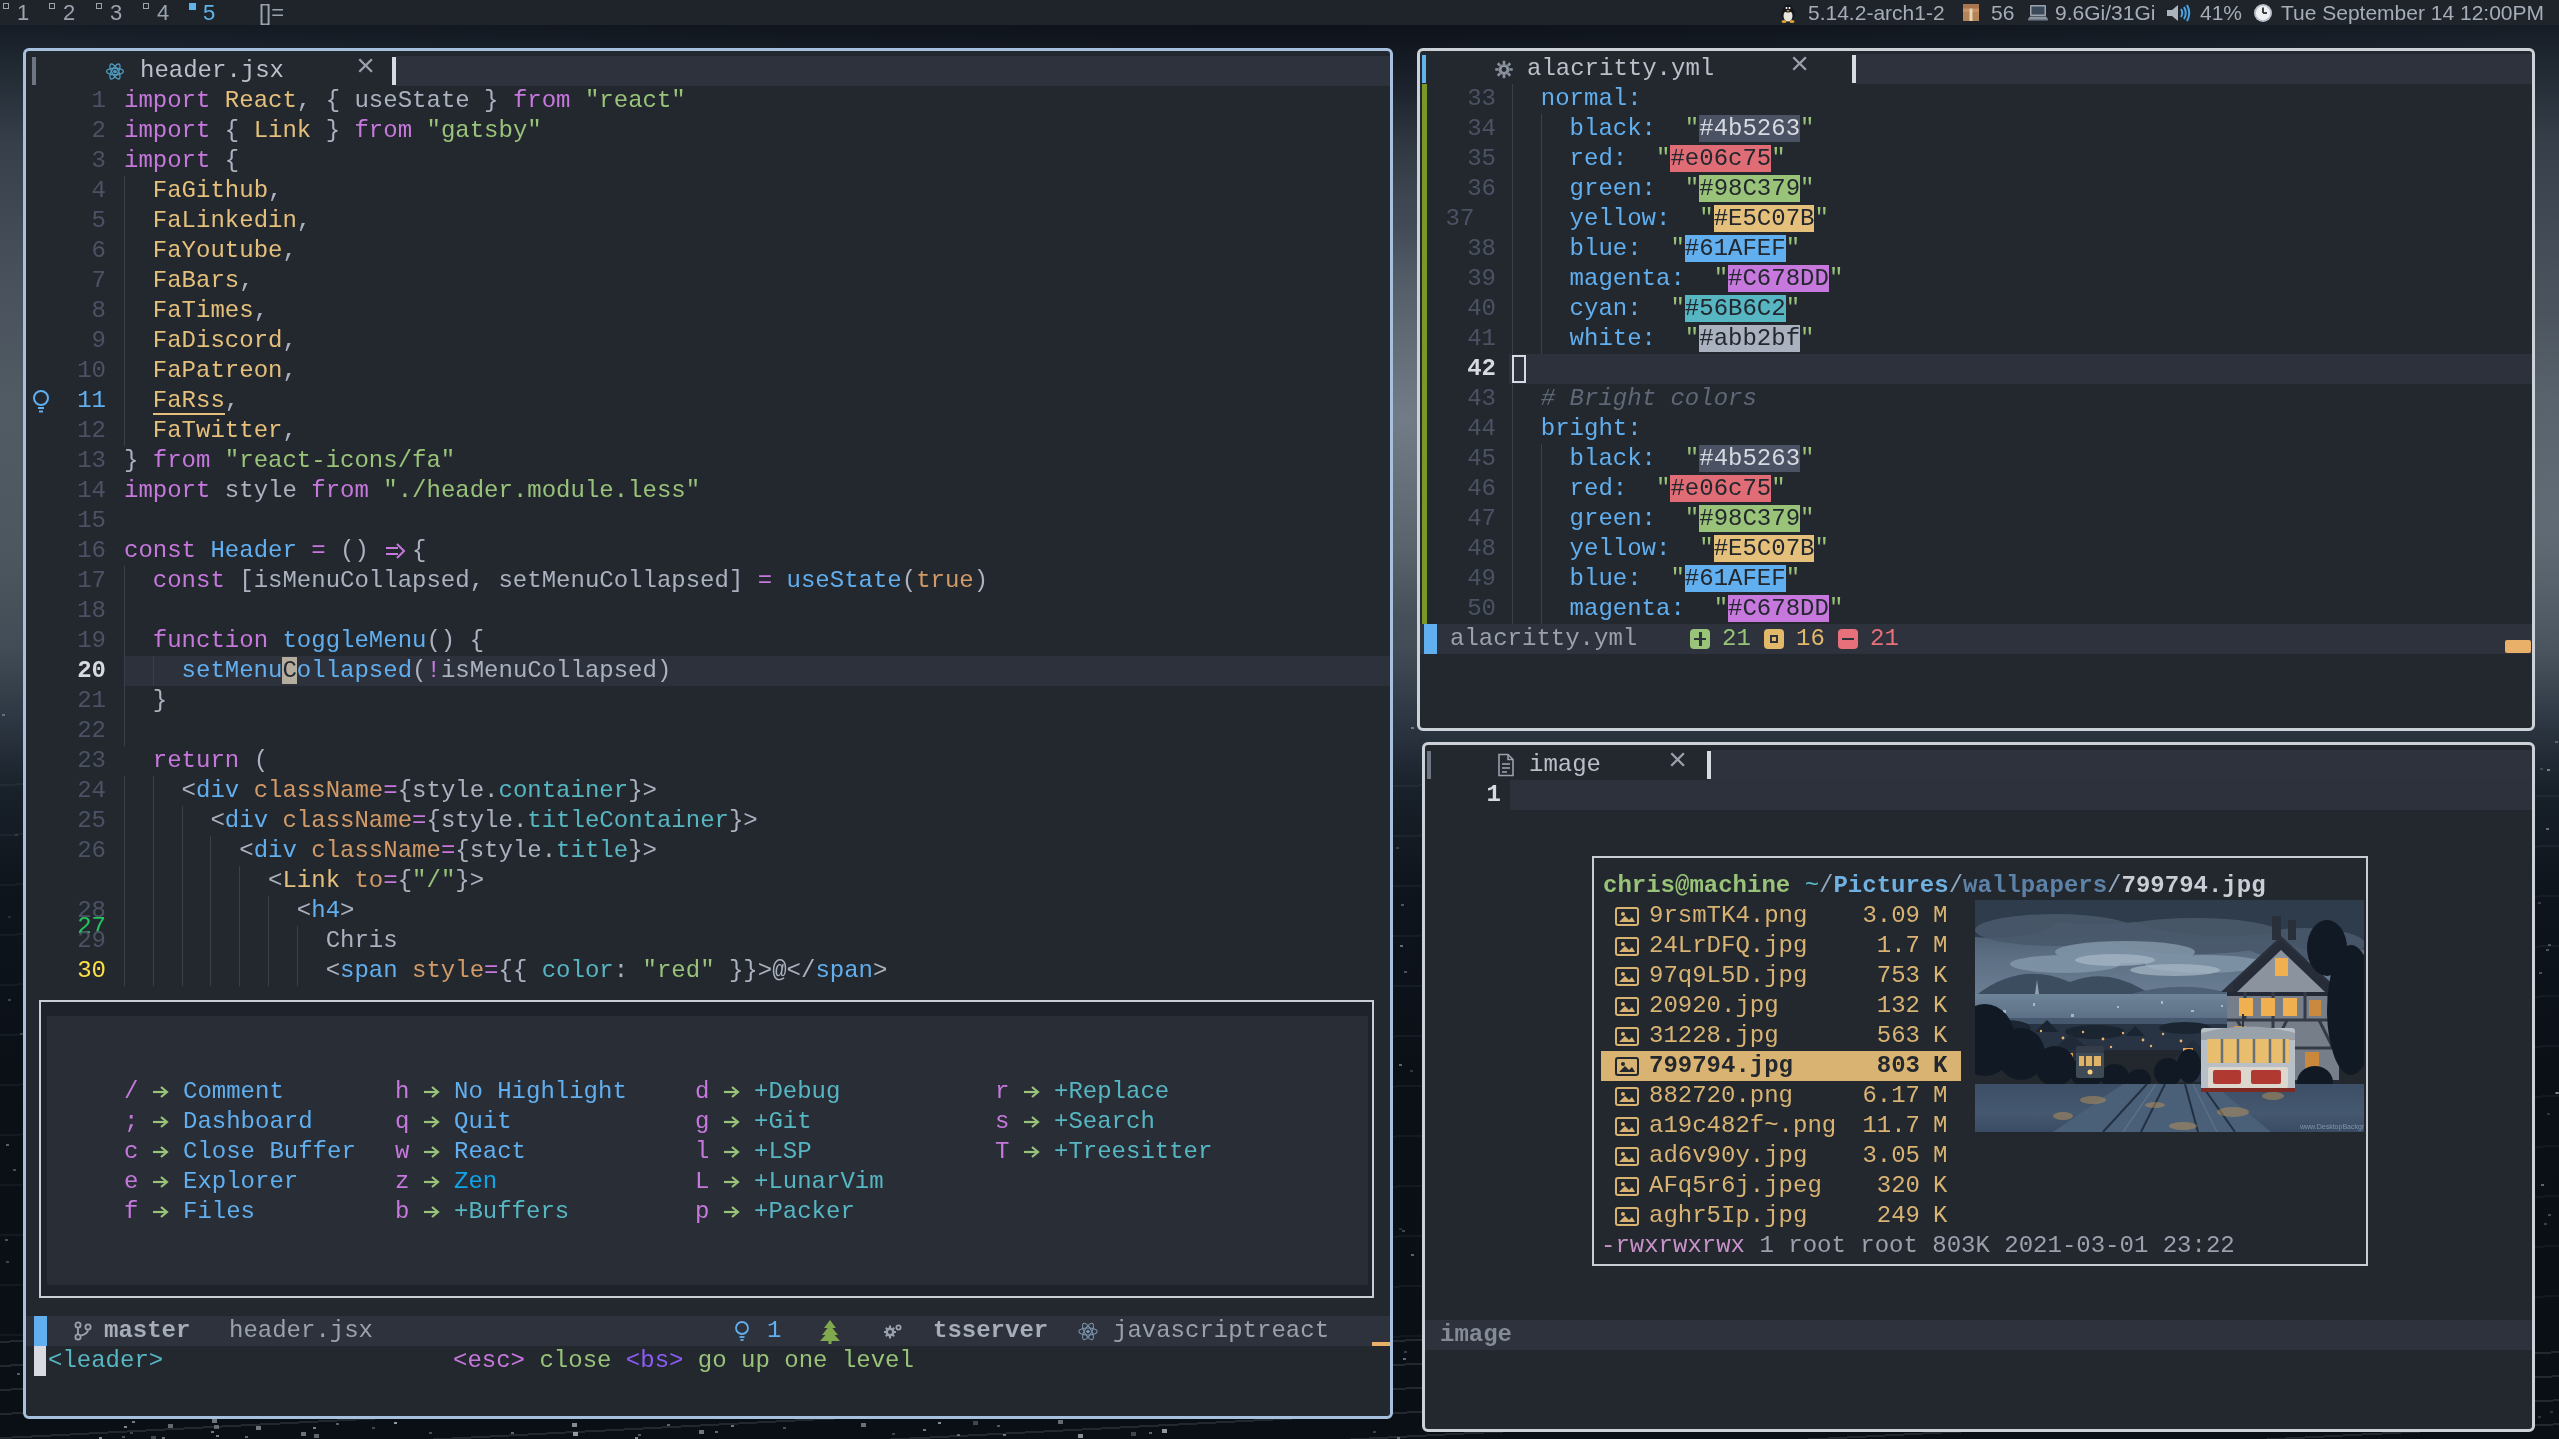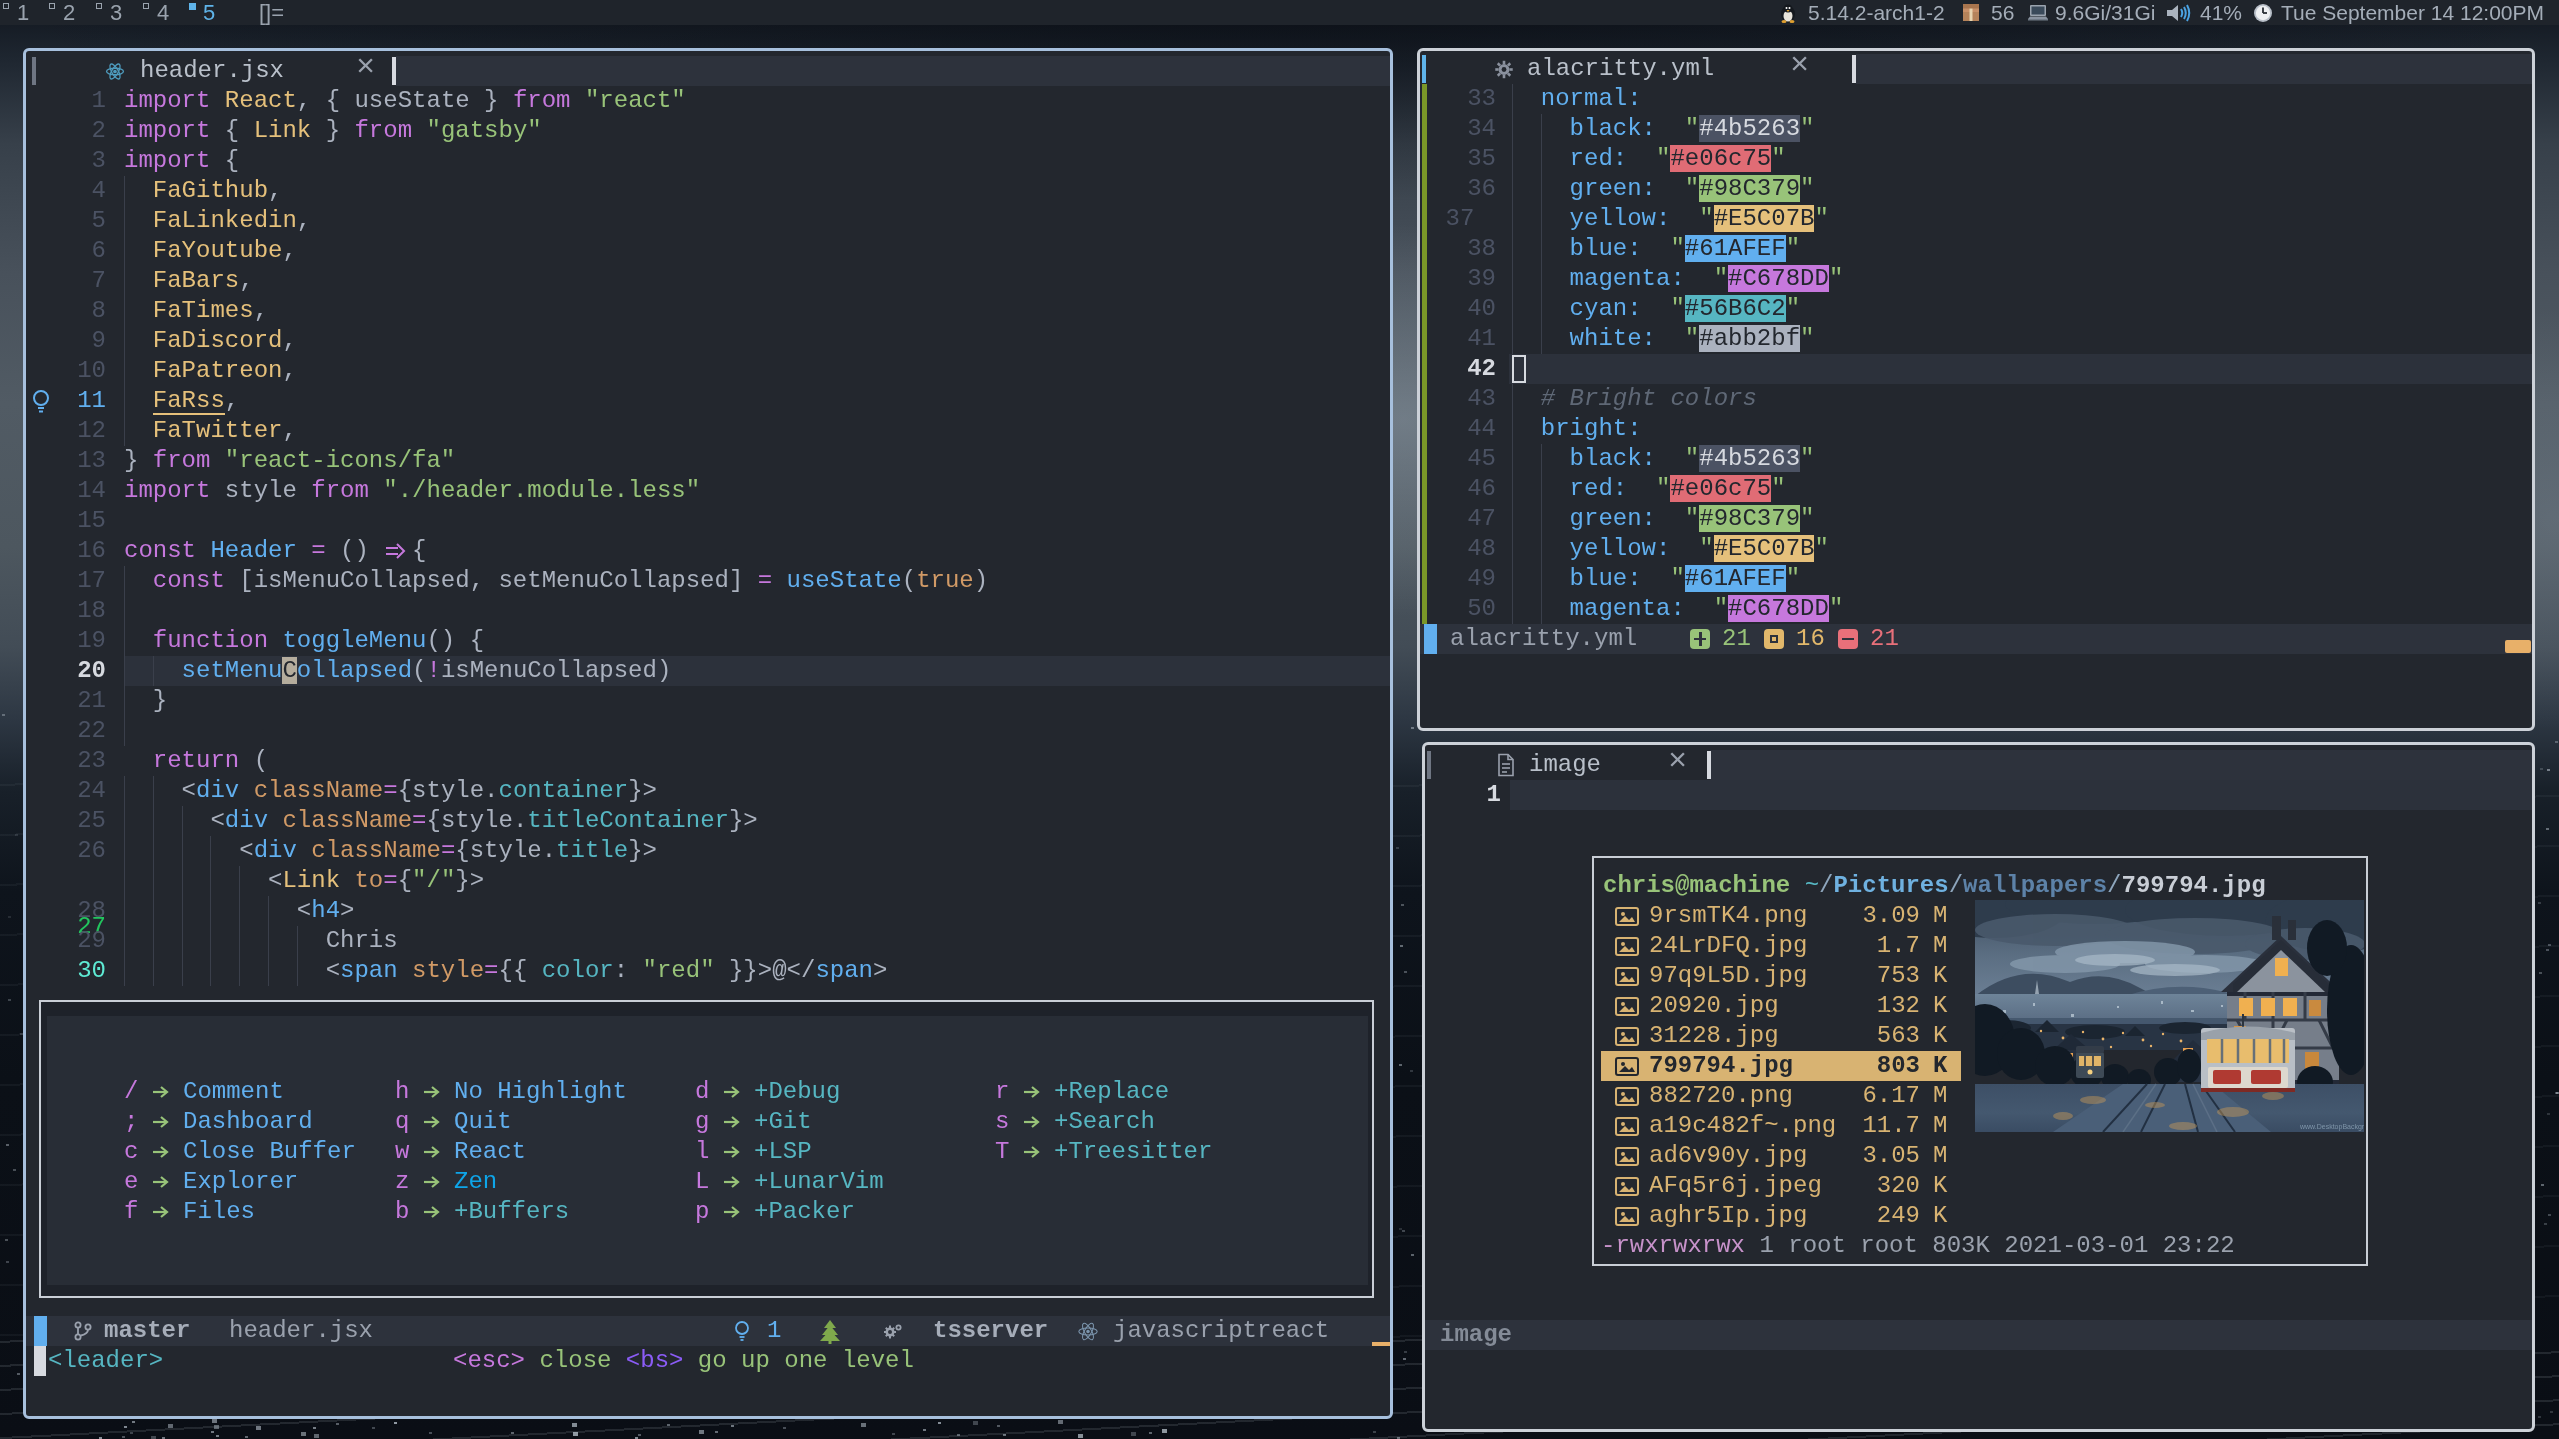--- a/index.html
+++ b/index.html
@@ -183,21 +183,21 @@
 <pre class="mono" style="left:34px;top:806px;width:72px;text-align:right;color:#4b5263">25</pre>
 <pre class="mono" style="left:124px;top:806px"><span style="color:#abb2bf">      &lt;</span><span style="color:#61afef">div</span><span style="color:#abb2bf"> </span><span style="color:#d19a66">className</span><span style="color:#c678dd">=</span><span style="color:#abb2bf">{</span><span style="color:#abb2bf">style</span><span style="color:#abb2bf">.</span><span style="color:#56b6c2">titleContainer</span><span style="color:#abb2bf">}&gt;</span></pre>
 <pre class="mono" style="left:34px;top:836px;width:72px;text-align:right;color:#4b5263">26</pre>
 <pre class="mono" style="left:124px;top:836px"><span style="color:#abb2bf">        &lt;</span><span style="color:#61afef">div</span><span style="color:#abb2bf"> </span><span style="color:#d19a66">className</span><span style="color:#c678dd">=</span><span style="color:#abb2bf">{</span><span style="color:#abb2bf">style</span><span style="color:#abb2bf">.</span><span style="color:#56b6c2">title</span><span style="color:#abb2bf">}&gt;</span></pre>
 <pre class="mono" style="left:34px;top:912px;width:72px;text-align:right;color:#22c55e">27</pre>
 <pre class="mono" style="left:124px;top:866px"><span style="color:#abb2bf">          &lt;</span><span style="color:#e5c07b">Link</span><span style="color:#abb2bf"> </span><span style="color:#d19a66">to</span><span style="color:#c678dd">=</span><span style="color:#abb2bf">{</span><span style="color:#98c379">"/"</span><span style="color:#abb2bf">}&gt;</span></pre>
 <pre class="mono" style="left:34px;top:896px;width:72px;text-align:right;color:#4b5263">28</pre>
 <pre class="mono" style="left:124px;top:896px"><span style="color:#abb2bf">            &lt;</span><span style="color:#61afef">h4</span><span style="color:#abb2bf">&gt;</span></pre>
 <pre class="mono" style="left:34px;top:926px;width:72px;text-align:right;color:#4b5263">29</pre>
 <pre class="mono" style="left:124px;top:926px"><span style="color:#abb2bf">              Chris</span></pre>
-<pre class="mono" style="left:34px;top:956px;width:72px;text-align:right;color:#5eead4">30</pre>
+<pre class="mono" style="left:34px;top:956px;width:72px;text-align:right;color:#fde047">30</pre>
 <pre class="mono" style="left:124px;top:956px"><span style="color:#abb2bf">              &lt;</span><span style="color:#61afef">span</span><span style="color:#abb2bf"> </span><span style="color:#d19a66">style</span><span style="color:#c678dd">=</span><span style="color:#abb2bf">{{ </span><span style="color:#56b6c2">color</span><span style="color:#abb2bf">: </span><span style="color:#98c379">"red"</span><span style="color:#abb2bf"> }}</span><span style="color:#abb2bf">&gt;@&lt;/</span><span style="color:#61afef">span</span><span style="color:#abb2bf">&gt;</span></pre>
 <pre class="mono" style="left:124px;top:656px"><span style="color:#abb2bf">    </span><span style="color:#61afef">setMenu</span><span style="color:#23272e;background:#b5ad9d">C</span><span style="color:#61afef">ollapsed</span><span style="color:#abb2bf">(</span><span style="color:#c678dd">!</span><span style="color:#abb2bf">isMenuCollapsed</span><span style="color:#abb2bf">)</span></pre>
 <div style="position:absolute;left:152.8px;top:413px;width:72px;height:2px;background:#e5c07b;"></div>
 <svg class="abs" style="left:385px;top:543px" width="22" height="16" viewBox="0 0 22 16">
 <g stroke="#c678dd" stroke-width="2" fill="none">
       <line x1="1" y1="5" x2="13" y2="5"></line>
       <line x1="1" y1="11" x2="13" y2="11"></line>
 <polyline points="12,1 19,8 12,15"></polyline>
     </g>
   </svg>

